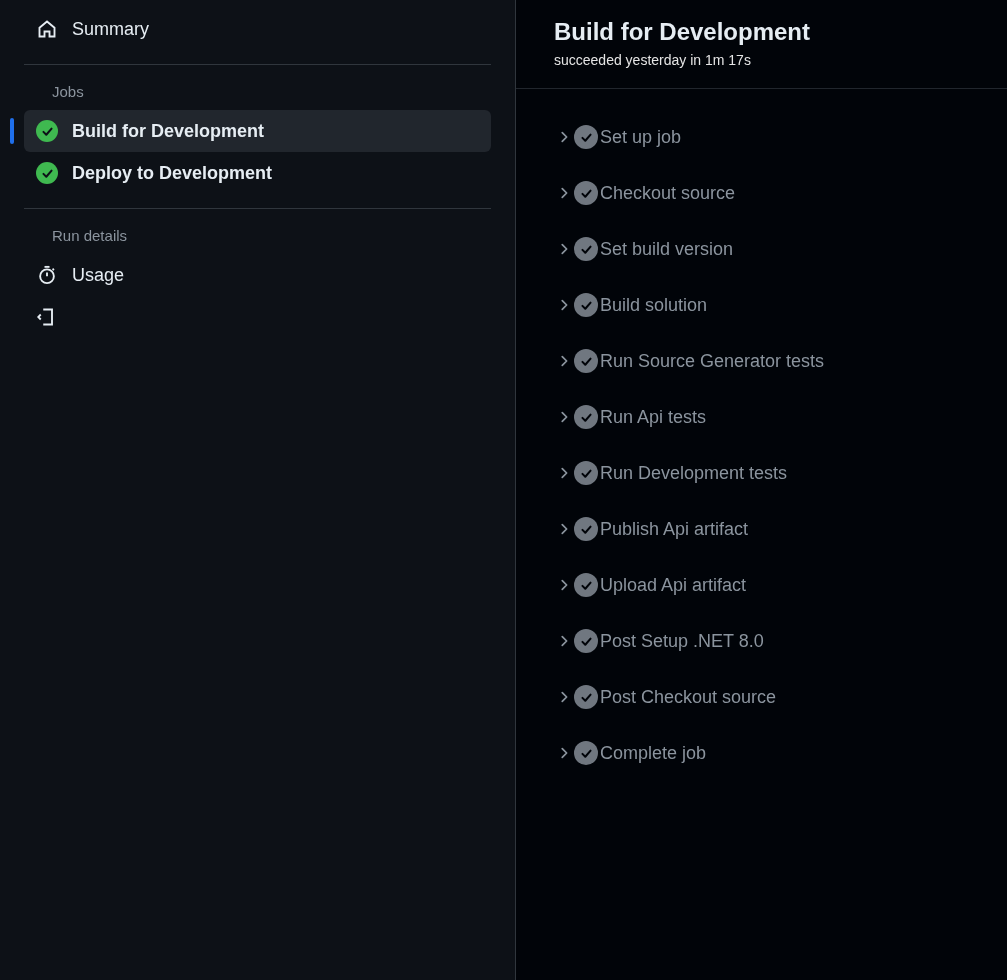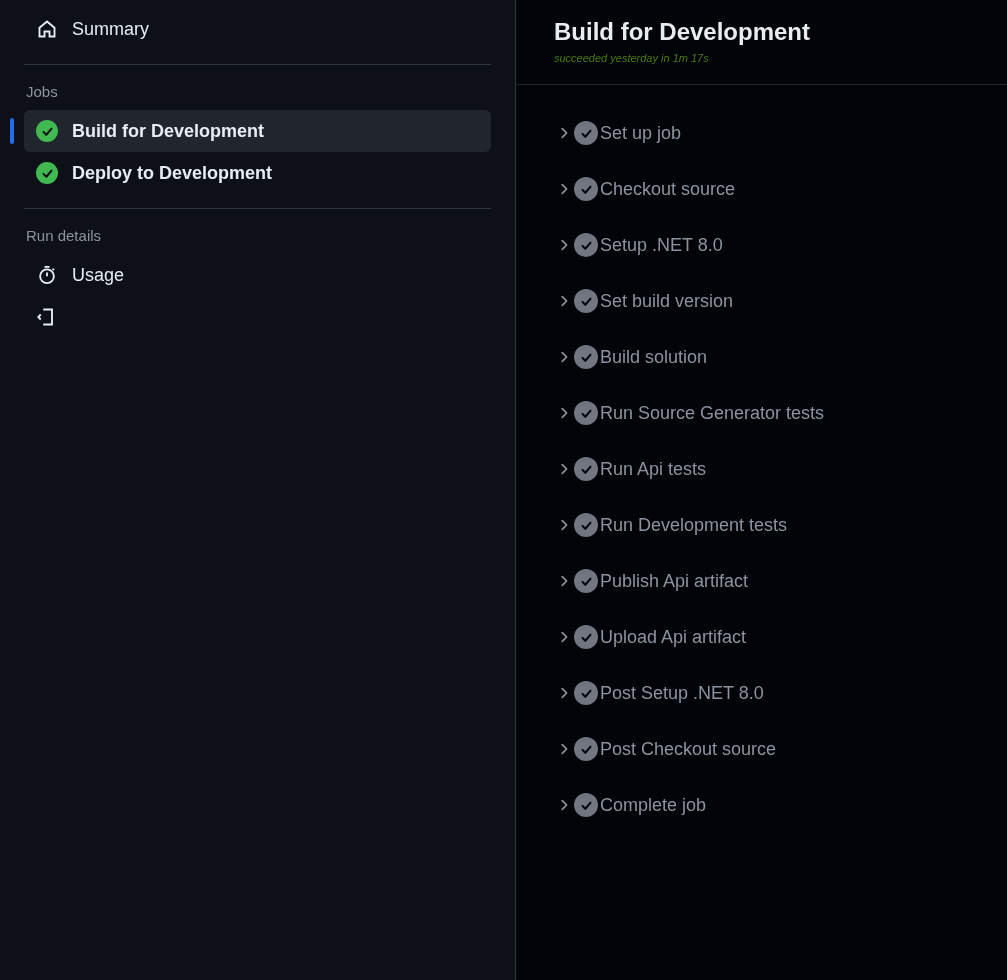--- a/index.html
+++ b/index.html
@@ -43,20 +43,21 @@
 }
 .section-divider {
   border: none;
   border-top: 1px solid #30363d;
   margin: 14px 0 18px 0;
 }
 .section-label {
   color: #8b949e;
   font-size: 15px;
   padding: 0 12px 10px 2px;
+  margin-left: 26px;
 }
 .icon-box { width: 22px; height: 22px; display: inline-flex; align-items: center; justify-content: center; flex-shrink:0; }
 .success-circle {
   width: 22px; height: 22px; border-radius: 50%;
   background: #3fb950;
   display: inline-flex; align-items: center; justify-content: center;
   flex-shrink:0;
 }
 .success-circle svg { width: 13px; height: 13px; }
 .sidebar-item.with-job { font-weight: 600; }
@@ -74,23 +75,22 @@
   padding: 18px 38px 20px 38px;
   border-bottom: 1px solid #21262d;
 }
 .main-title {
   font-size: 24px;
   font-weight: 700;
   color: #e6edf3;
   margin-bottom: 6px;
 }
 .main-sub {
-  color: #4d7c0f;
-  font-size: 11px;
-  font-style: italic;
+  color: #e5e5e5;
+  font-size: 14px;
 }
 .steps {
   padding: 20px 0 10px 0;
 }
 .step-row {
   display: flex;
   align-items: center;
   gap: 2px;
   padding: 16px 0 16px 40px;
   cursor: pointer;
@@ -210,33 +210,20 @@
         <span class="step-chevron">
           <svg viewBox="0 0 16 16" width="14" height="14" fill="none" stroke="#8b949e" stroke-width="2" stroke-linecap="round" stroke-linejoin="round">
             <path d="M6 3 L11 8 L6 13"></path>
           </svg>
         </span>
         <span class="step-check">
           <svg viewBox="0 0 16 16" fill="none" stroke="#010409" stroke-width="2.5" stroke-linecap="round" stroke-linejoin="round">
             <path d="M3 8.5 L6.5 12 L13 4.5"></path>
           </svg>
         </span>
-        <span class="step-label">Setup .NET 8.0</span>
-      </div>
-      <div class="step-row">
-        <span class="step-chevron">
-          <svg viewBox="0 0 16 16" width="14" height="14" fill="none" stroke="#8b949e" stroke-width="2" stroke-linecap="round" stroke-linejoin="round">
-            <path d="M6 3 L11 8 L6 13"></path>
-          </svg>
-        </span>
-        <span class="step-check">
-          <svg viewBox="0 0 16 16" fill="none" stroke="#010409" stroke-width="2.5" stroke-linecap="round" stroke-linejoin="round">
-            <path d="M3 8.5 L6.5 12 L13 4.5"></path>
-          </svg>
-        </span>
         <span class="step-label">Set build version</span>
       </div>
       <div class="step-row">
         <span class="step-chevron">
           <svg viewBox="0 0 16 16" width="14" height="14" fill="none" stroke="#8b949e" stroke-width="2" stroke-linecap="round" stroke-linejoin="round">
             <path d="M6 3 L11 8 L6 13"></path>
           </svg>
         </span>
         <span class="step-check">
           <svg viewBox="0 0 16 16" fill="none" stroke="#010409" stroke-width="2.5" stroke-linecap="round" stroke-linejoin="round">

